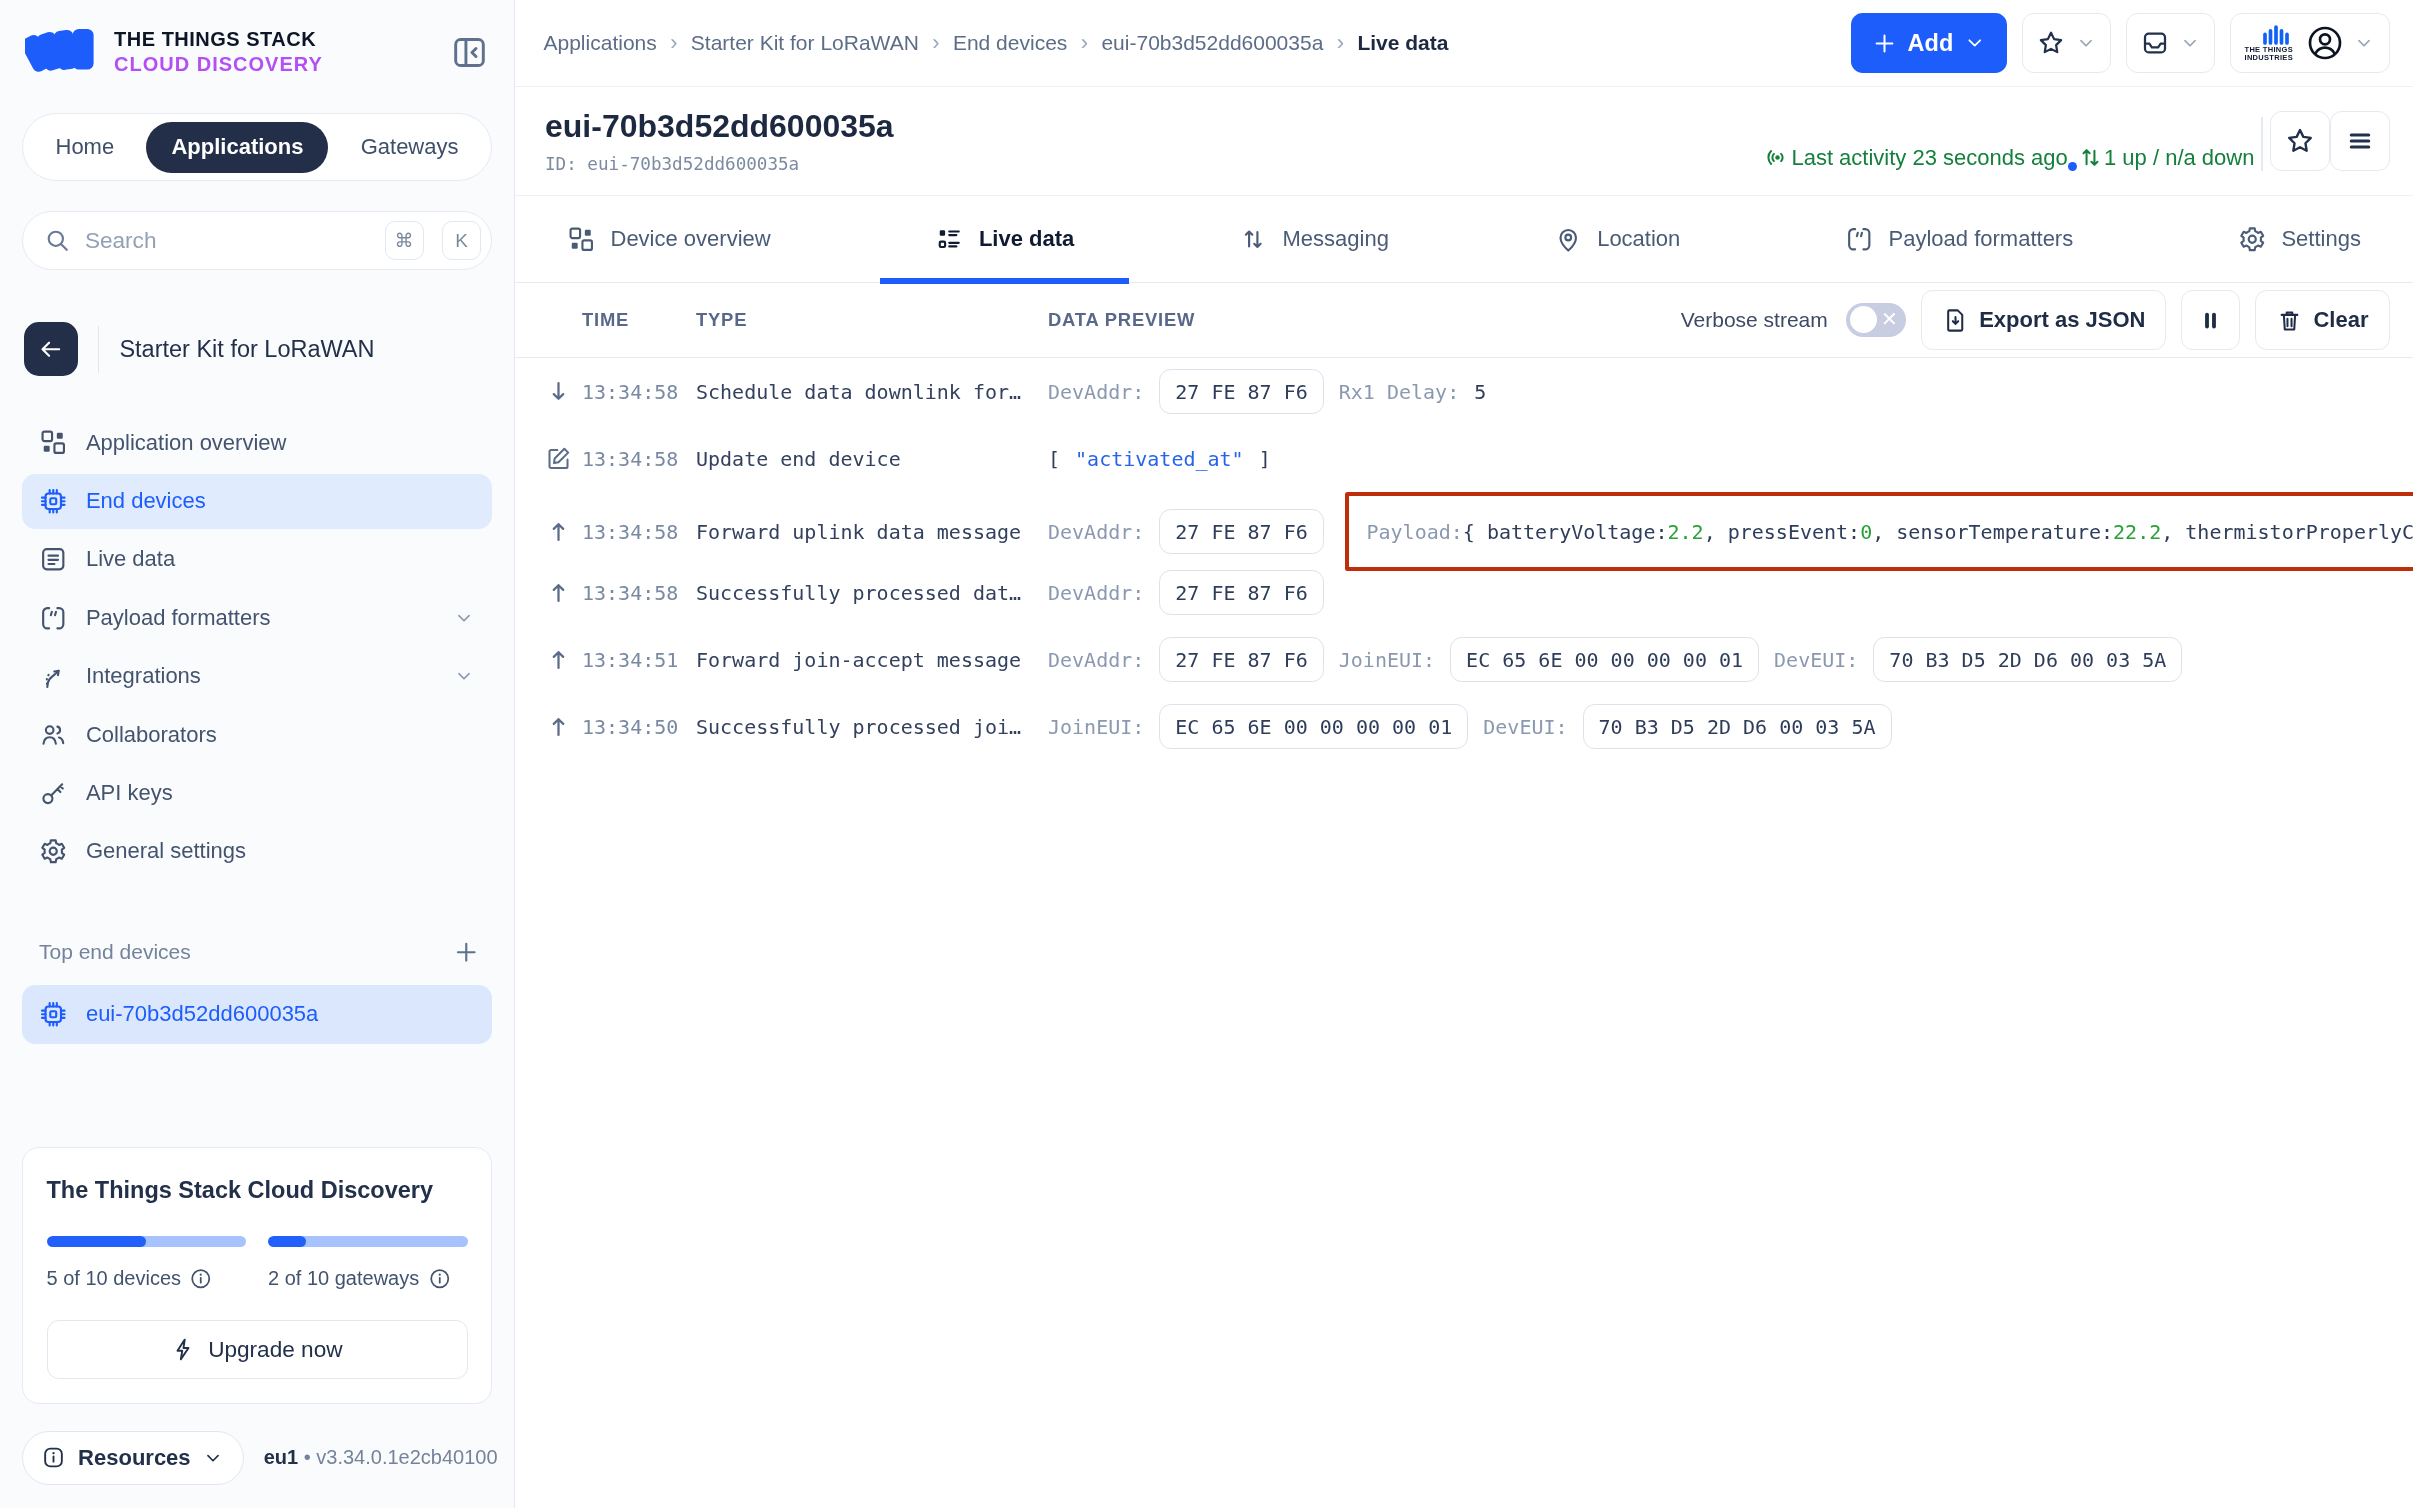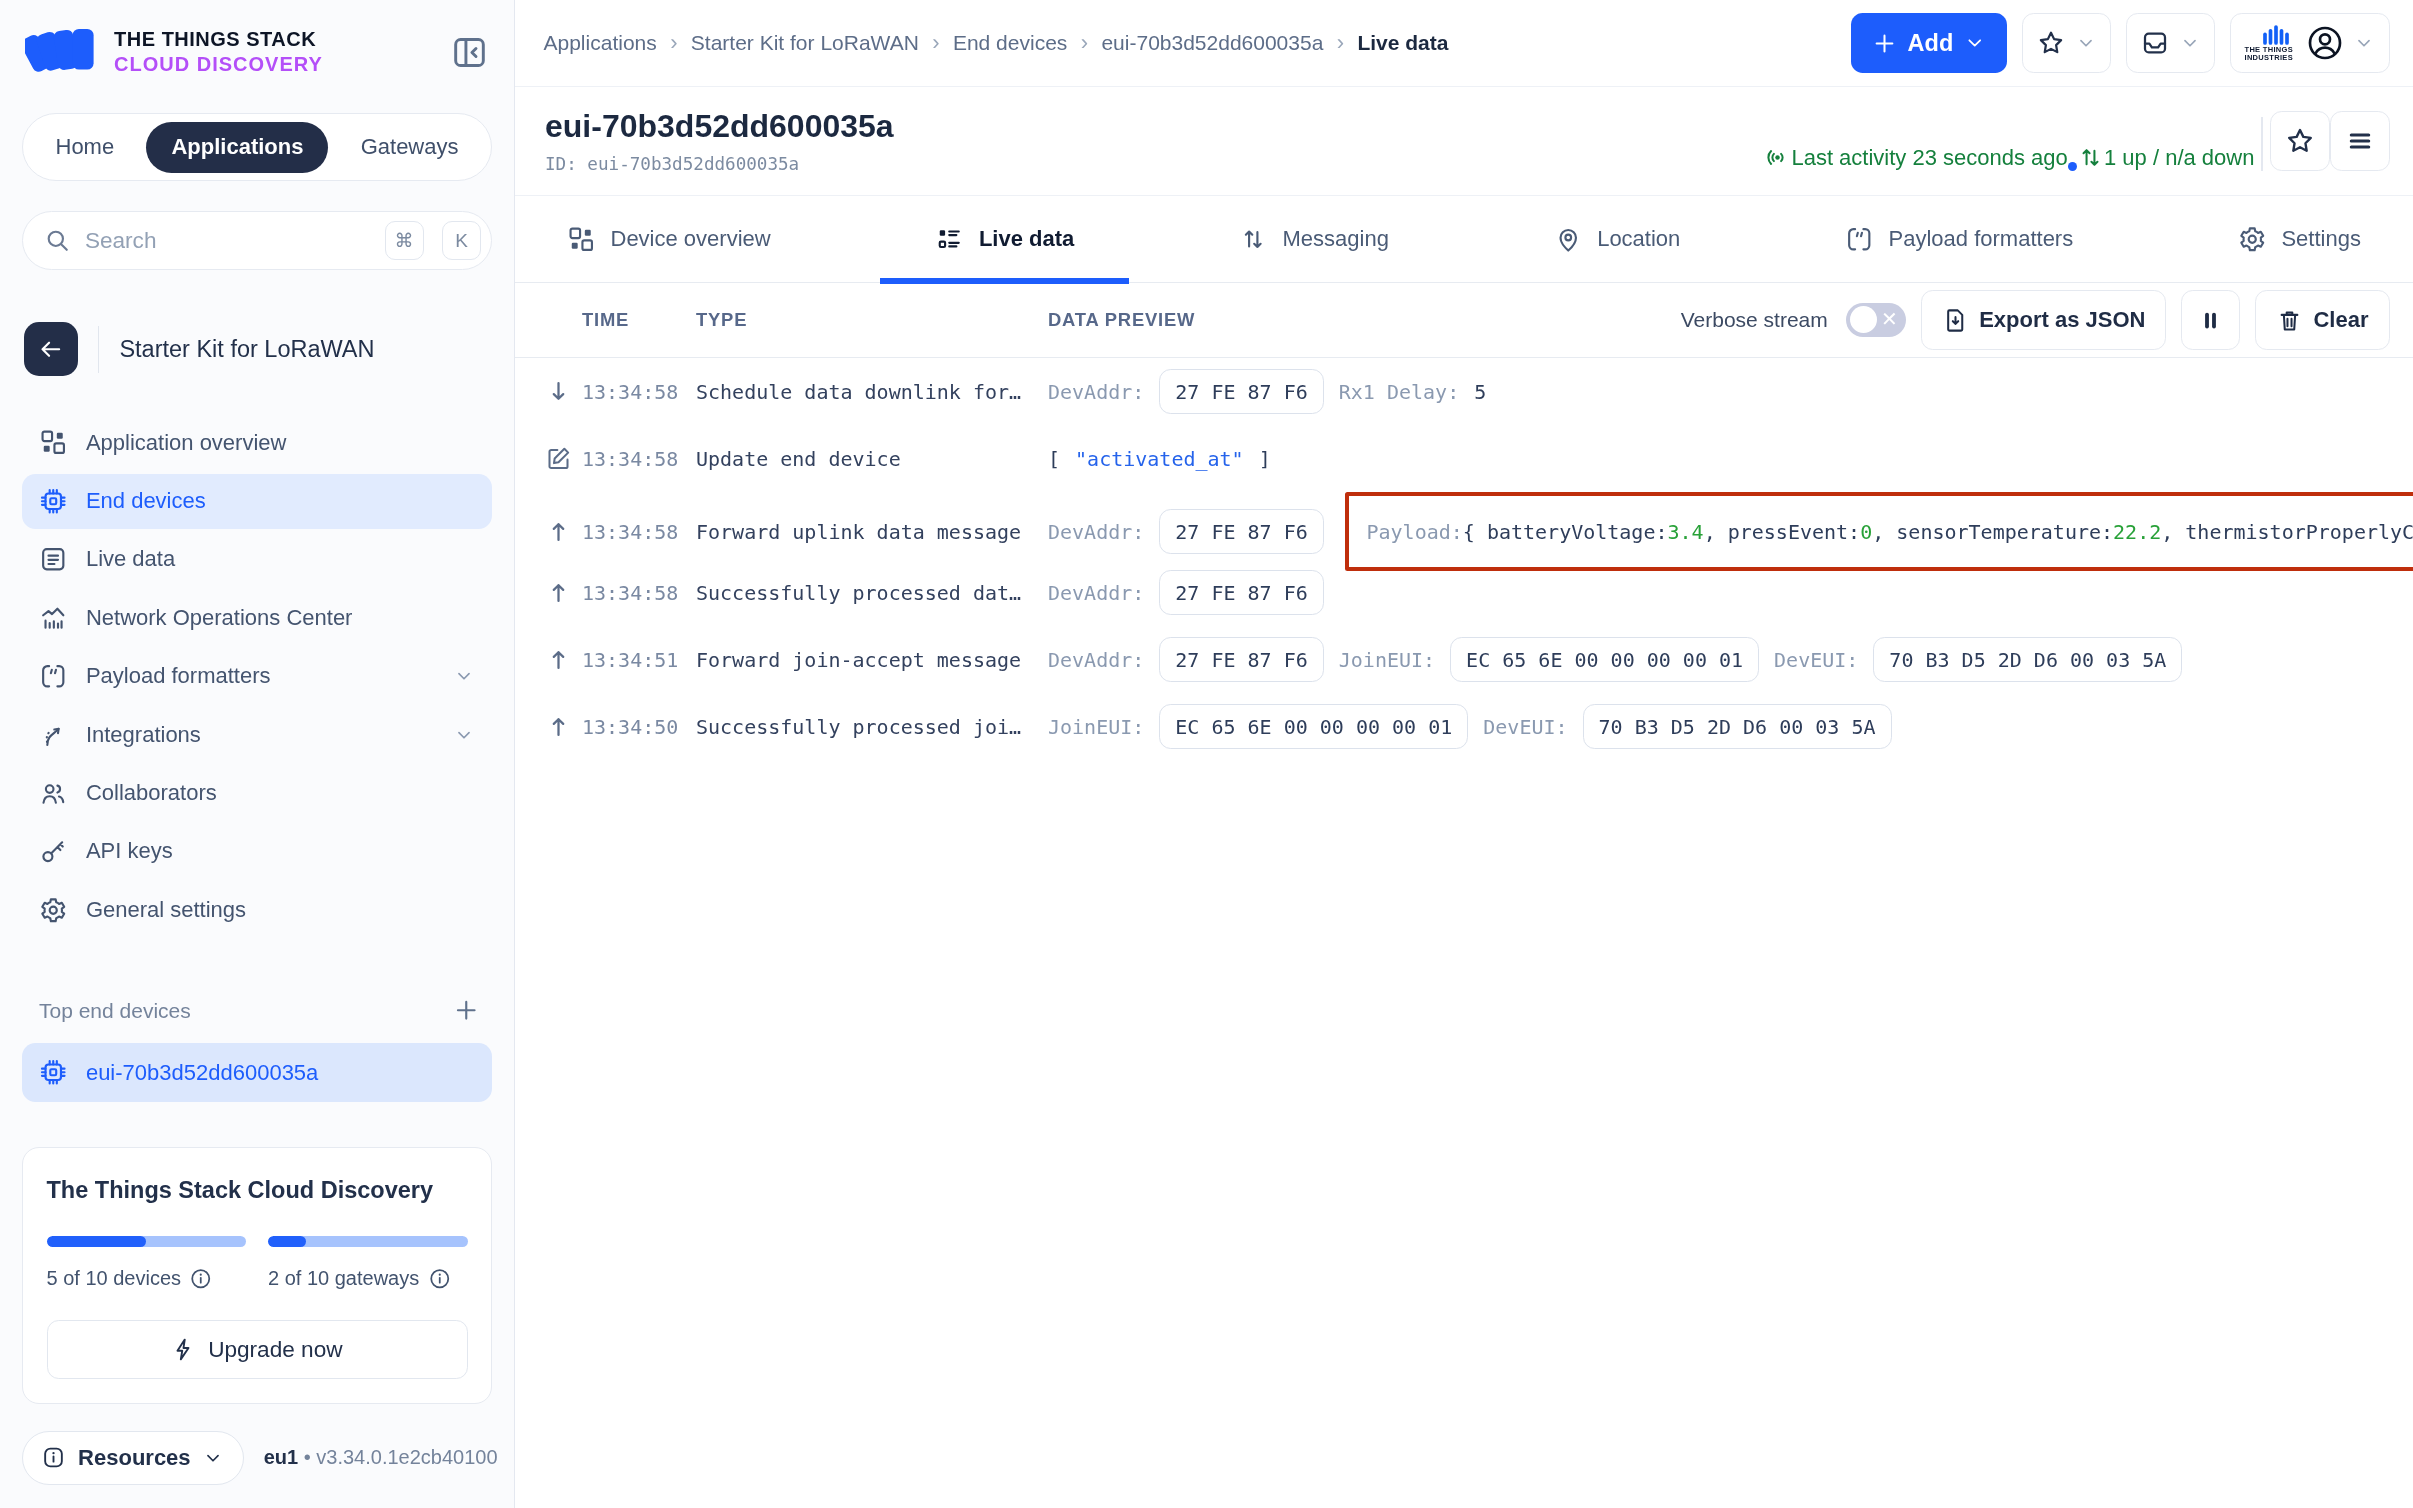--- a/index.html
+++ b/index.html
@@ -214,29 +214,20 @@
           <svg class="ic" width="28.5" height="28.5" viewBox="0 0 24 24">
             <rect x="3.5" y="3.5" width="17" height="17" rx="3"></rect>
             <path d="M8 9h8M8 12.5h8M8 16h5"></path>
           </svg>
         </span>
         <span>Live data</span>
       </div>
       <div class="nav-item">
         <span>
           <svg class="ic" width="28.5" height="28.5" viewBox="0 0 24 24">
-            <path d="M3.5 9.5 8 6l3 2.5L15.5 4l5 5.5"></path>
-            <path d="M5.5 20v-6M9 20v-4M12.5 20v-5.5M16 20v-3.5M19 20v-5.5"></path>
-          </svg>
-        </span>
-        <span>Network Operations Center</span>
-      </div>
-      <div class="nav-item">
-        <span>
-          <svg class="ic" width="28.5" height="28.5" viewBox="0 0 24 24">
             <path d="M8.5 3.5H7A3.5 3.5 0 0 0 3.5 7v10A3.5 3.5 0 0 0 7 20.5h1.5M15.5 3.5H17A3.5 3.5 0 0 1 20.5 7v10a3.5 3.5 0 0 1-3.5 3.5h-1.5"></path>
             <path d="M10.8 6.5 10 9.5M14.3 6.5l-.8 3"></path>
           </svg>
         </span>
         <span>Payload formatters</span>
         <span class="chev">
           <svg class="ic chev" width="22" height="22" viewBox="0 0 24 24">
             <path d="m6.5 9.5 5.5 5.5 5.5-5.5"></path>
           </svg>
         </span>
@@ -589,21 +580,21 @@
           </svg>
         </span>
         <span class="e-time">13:34:58</span>
         <span class="e-type">Forward uplink data message</span>
         <div class="e-prev">
           <span class="seg-label">DevAddr:</span>
           <span class="badge">27 FE 87 F6</span>
           <div class="hl-box">
             <span class="seg-label">Payload: </span>
             <span class="seg-code">{ batteryVoltage: </span>
-            <span class="seg-num">3.4</span>
+            <span class="seg-num">2.2</span>
             <span class="seg-code">, pressEvent: </span>
             <span class="seg-num">0</span>
             <span class="seg-code">, sensorTemperature: </span>
             <span class="seg-num">22.2</span>
             <span class="seg-code">, thermistorProperlyCo</span>
           </div>
         </div>
       </div>
       <div class="erow">
         <span class="e-ic">

